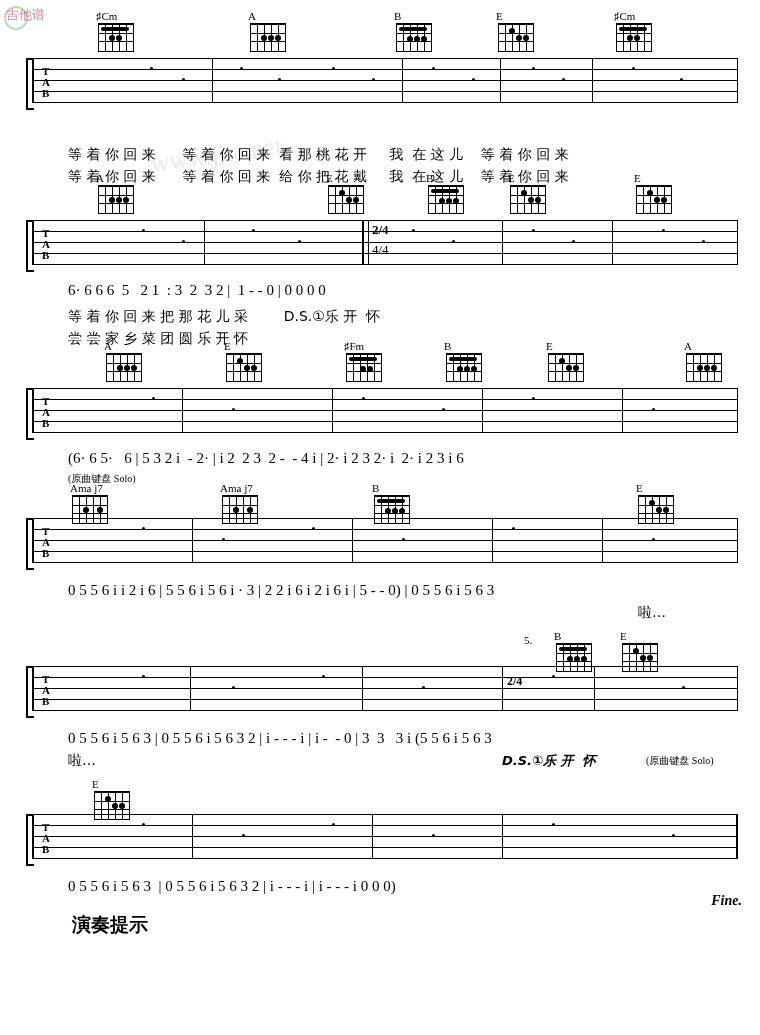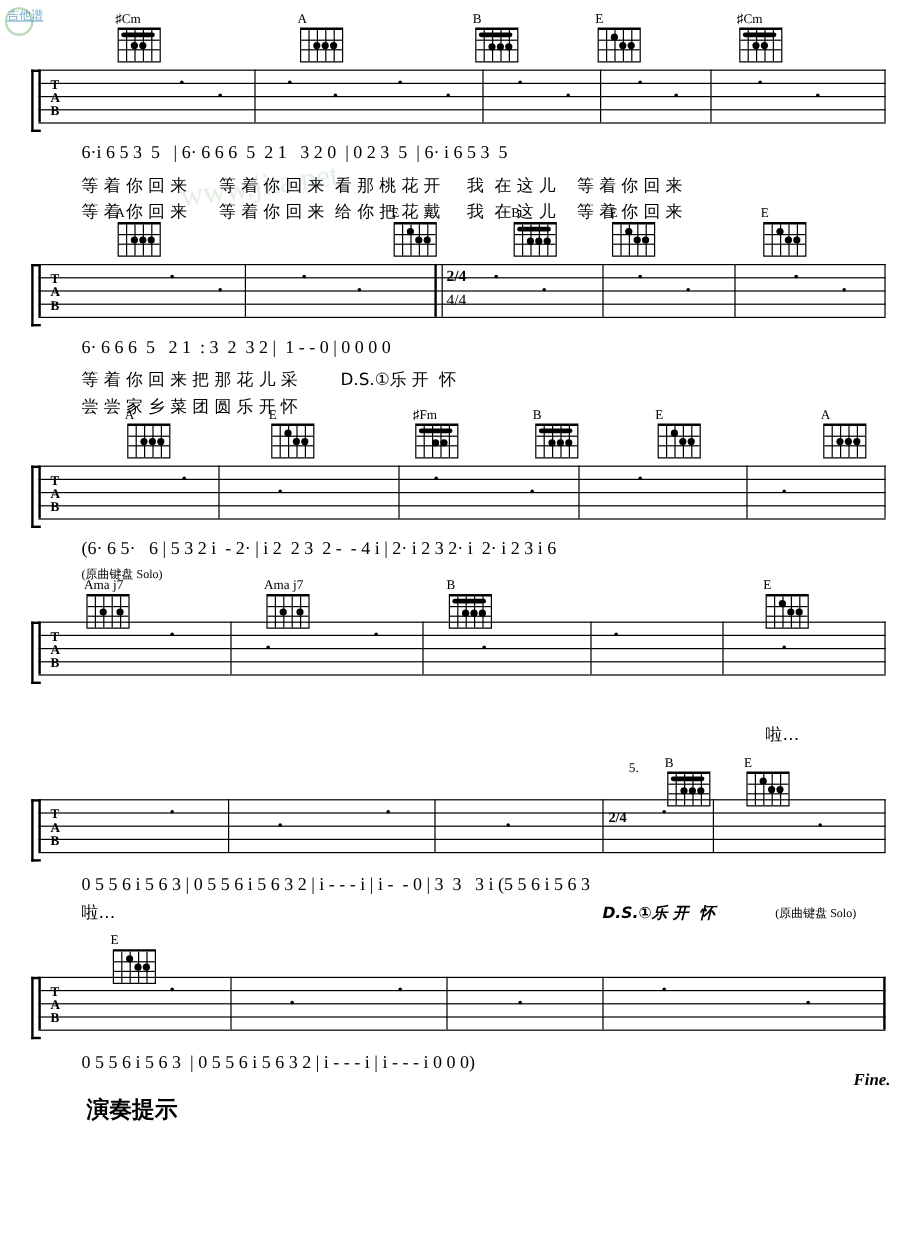--- a/index.html
+++ b/index.html
@@ -8,21 +8,21 @@
     background:#ffffff;
     font-family:"Liberation Serif", serif;
     color:#000;
     position:relative;
     overflow:hidden;
   }
   .sheet{position:relative;width:760px;height:1035px;}
 
   
   .wm{position:absolute;color:#cfe3cf;opacity:.55;pointer-events:none;}
-  .wm1{left:6px;top:6px;font-size:10px;color:#0369a1;text-decoration:underline;}
+  .wm1{left:6px;top:6px;font-size:13px;color:#be185d;}
   .wm2{left:150px;top:140px;font-size:26px;color:#cfe0cf;transform:rotate(-8deg);}
   .wm-circ{position:absolute;left:4px;top:6px;width:20px;height:20px;border-radius:50%;
            border:2px solid #8fc08f;opacity:.6;}
 
   
   .system{position:absolute;left:26px;}
   .staffwrap{position:relative;}
   .bracket{position:absolute;left:0;top:0;width:6px;border-left:2px solid #000;
            border-top:2px solid #000;border-bottom:2px solid #000;}
   .staff{position:absolute;left:6px;top:0;right:0;height:46px;}
@@ -162,21 +162,20 @@
         <div class="notedot" style="left:340px;top:20px"></div>
         <div class="notedot" style="left:400px;top:9px"></div>
         <div class="notedot" style="left:440px;top:20px"></div>
         <div class="notedot" style="left:500px;top:9px"></div>
         <div class="notedot" style="left:530px;top:20px"></div>
         <div class="notedot" style="left:600px;top:9px"></div>
         <div class="notedot" style="left:648px;top:20px"></div>
       </div>
     </div>
 
-    <div class="numrow" style="left:42px;top:110px;">6·i 6 5 3  5   | 6· 6 6 6  5  2 1   3 2 0  | 0 2 3  5  | 6· i 6 5 3  5</div>
     <div class="lyricrow" style="left:42px;top:136px;">等 着 你 回 来      等 着 你 回 来  看 那 桃 花 开     我  在 这 儿    等 着 你 回 来</div>
     <div class="lyricrow" style="left:42px;top:158px;">等 着 你 回 来      等 着 你 回 来  给 你 把 花 戴     我  在 这 儿    等 着 你 回 来</div>
   </div>
 
   <div class="system" style="top:172px;">
     <div class="chord" style="left:70px;top:0;">
       <div class="cname">A</div>
       <div class="grid">
         <div class="v" style="left:6px"></div>
           <div class="v" style="left:13px"></div>
@@ -472,20 +471,21 @@
         <span class="tabword" style="top:8px;">T<br>A<br>B</span>
         <div class="notedot" style="left:110px;top:9px"></div>
         <div class="notedot" style="left:190px;top:20px"></div>
         <div class="notedot" style="left:280px;top:9px"></div>
         <div class="notedot" style="left:370px;top:20px"></div>
         <div class="notedot" style="left:480px;top:9px"></div>
         <div class="notedot" style="left:620px;top:20px"></div>
       </div>
     </div>
 
+    <div class="numrow" style="left:42px;top:100px;">0 5 5 6 i i 2 i 6 | 5 5 6 i 5 6 i · 3 | 2 2 i 6 i 2 i 6 i | 5 - - 0) | 0 5 5 6 i 5 6 3</div>
     <div class="lyricrow" style="left:612px;top:122px;">啦…</div>
   </div>
 
   <div class="system" style="top:630px;">
     <div class="chord" style="left:528px;top:0;">
       <div class="cname">B</div>
       <div class="grid">
         <div class="v" style="left:6px"></div>
           <div class="v" style="left:13px"></div>
         <div class="v" style="left:20px"></div>

